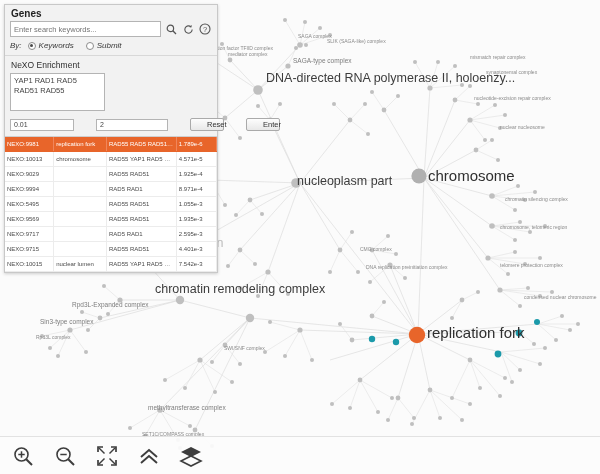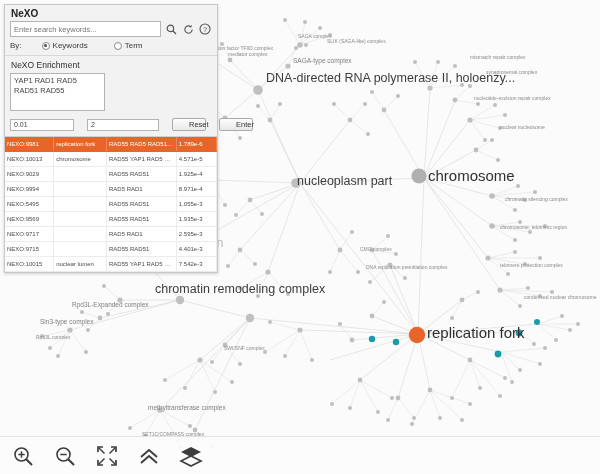--- a/index.html
+++ b/index.html
@@ -92,22 +92,23 @@
     justify-content: center;
     color: #5a5a5a;
   }
   .icon-btn svg { display: block; }
 
   .radio-row {
     display: flex;
     align-items: center;
     padding: 0 5px 5px 5px;
     font-size: 8px;
-    gap: 18px;
+    gap: 4px;
     color: #3a3a3a;
+    font-style: italic;
   }
   .radio-row .lbl-by { margin-right: 2px; }
   .radio-item {
     display: flex;
     align-items: center;
     gap: 3px;
     cursor: pointer;
   }
   .radio {
     width: 8px; height: 8px;
@@ -145,21 +146,21 @@
     box-sizing: border-box;
     font-family: "Liberation Sans", sans-serif;
     resize: none;
     overflow: hidden;
     line-height: 1.3;
   }
   .params-row {
     display: flex;
     align-items: center;
     padding: 0 5px 5px 5px;
-    gap: 13px;
+    gap: 22px;
   }
   .num-input {
     width: 64px;
     height: 12px;
     border: 1px solid #b4b4b4;
     background: #fff;
     font-size: 7px;
     padding: 0 3px;
     box-sizing: border-box;
     color: #444;
@@ -579,21 +580,21 @@
     <div class="net-label tiny" style="left:474px;top:95px;">nucleotide-excision repair complex</div>
     <div class="net-label tiny" style="left:500px;top:124px;">nuclear nucleosome</div>
     <div class="net-label tiny" style="left:505px;top:196px;">chromatin silencing complex</div>
     <div class="net-label tiny" style="left:500px;top:224px;">chromosome, telomeric region</div>
     <div class="net-label tiny" style="left:500px;top:262px;">telomere protection complex</div>
     <div class="net-label tiny" style="left:524px;top:294px;">condensed nuclear chromosome</div>
   </div>
 
   <div id="panel">
 
-    <div id="panel-title">NeXO</div>
+    <div id="panel-title">Genes</div>
 
     <div class="search-row">
       <input id="search-input" type="text" placeholder="Enter search keywords..." style="">
       <button class="icon-btn" title="Search">
         <svg width="11" height="11" viewBox="0 0 11 11">
           <circle cx="4.4" cy="4.4" r="3.2" fill="none" stroke="#555" stroke-width="1.2"></circle>
           <line x1="6.8" y1="6.8" x2="10" y2="10" stroke="#555" stroke-width="1.3"></line>
         </svg>
       </button>
       <button class="icon-btn" title="Reset view">
@@ -611,21 +612,21 @@
     </div>
 
     <div class="radio-row">
       <span class="lbl-by">By:</span>
       <span class="radio-item">
         <span class="radio checked"></span>
         <span>Keywords</span>
       </span>
       <span class="radio-item" style="margin-left:8px;">
         <span class="radio"></span>
-        <span>Term</span>
+        <span>Submit</span>
       </span>
     </div>
 
     <div class="section-sep"></div>
 
     <div class="section-title">NeXO Enrichment</div>
 
     <textarea id="term-box" placeholder="Enter gene names..." style="">YAP1 RAD1 RAD5 RAD51 RAD55</textarea>
 
     <div class="params-row">

